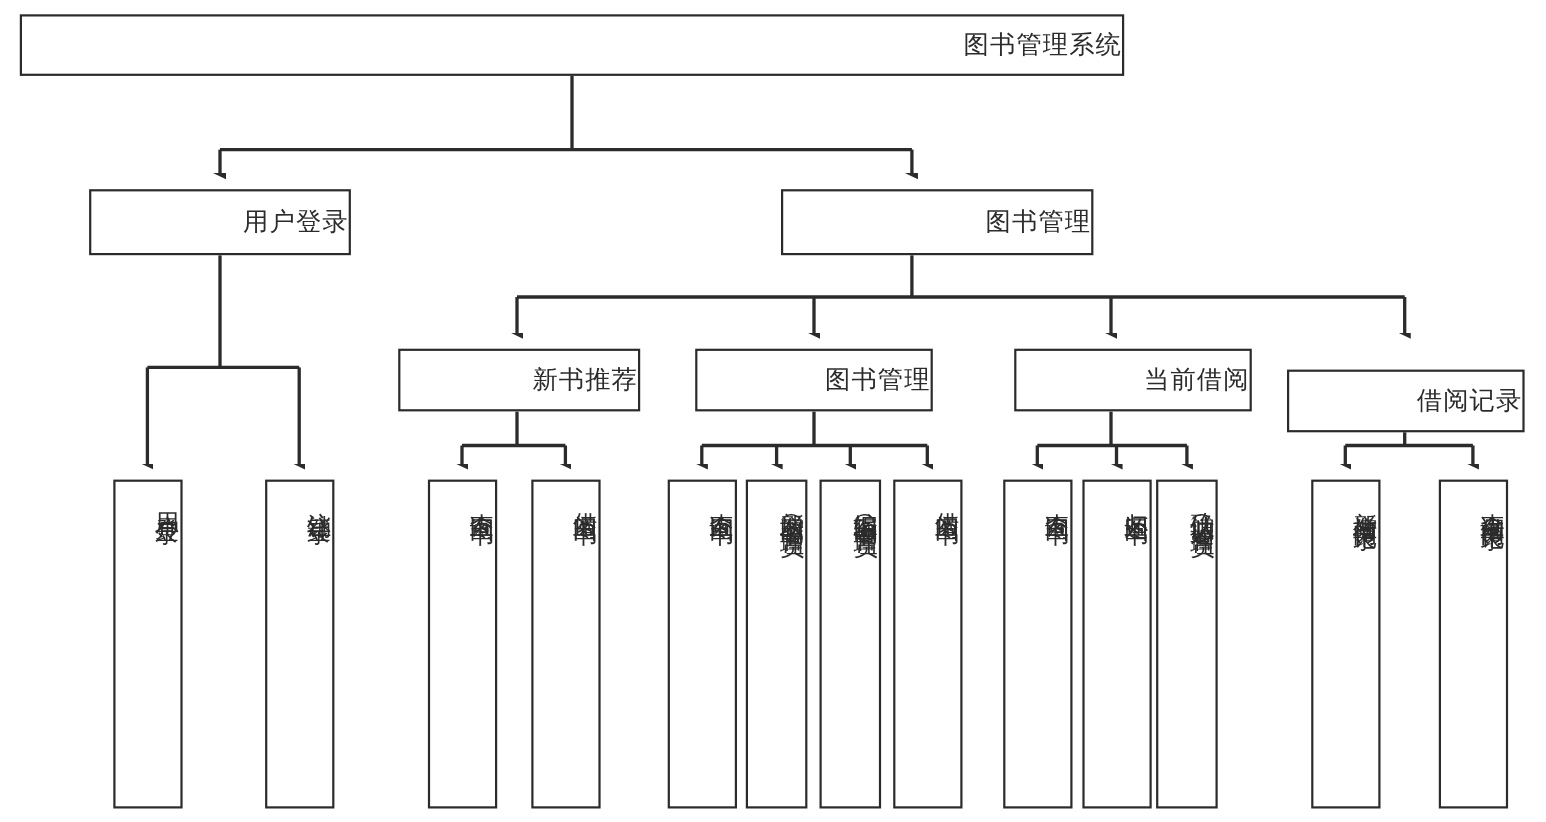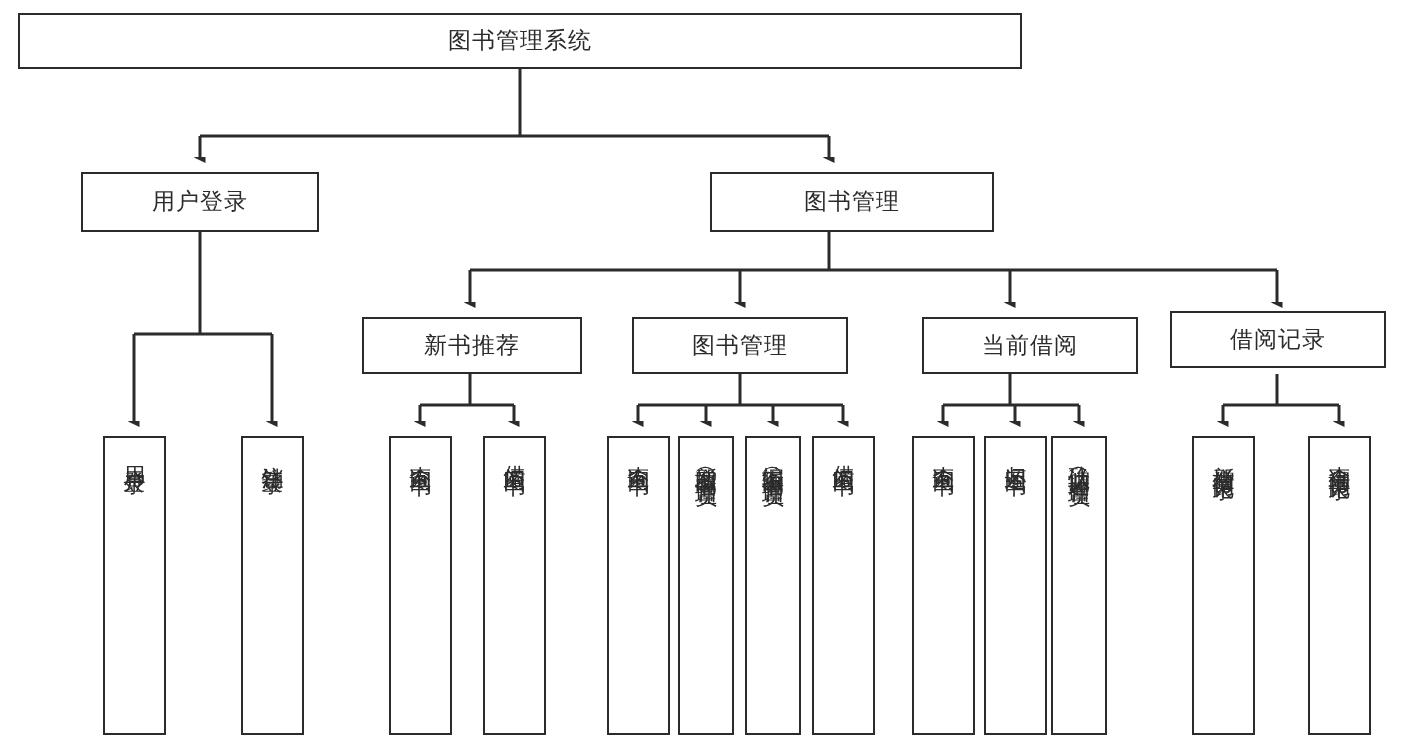--- a/index.html
+++ b/index.html
@@ -25,21 +25,21 @@
     height: 747px;
     pointer-events: none;
   }
   .node {
     position: absolute;
     box-sizing: border-box;
     background: #ffffff;
     border: 2.5px solid #2b2b2b;
     display: flex;
     align-items: center;
-    justify-content: center;
+    justify-content: flex-end;
     color: #2b2b2b;
     z-index: 2;
   }
   .node-label {
     display: block;
     text-align: center;
     line-height: 1.18;
     color: #2b2b2b;
     white-space: nowrap;
   }
@@ -128,21 +128,21 @@
       </div>
       <div class="node h-node" style="left: 362px; top: 317px; width: 220px; height: 57px;">
         <span class="node-label">新书推荐</span>
       </div>
       <div class="node h-node" style="left: 632px; top: 317px; width: 216px; height: 57px;">
         <span class="node-label">图书管理</span>
       </div>
       <div class="node h-node" style="left: 922px; top: 317px; width: 216px; height: 57px;">
         <span class="node-label">当前借阅</span>
       </div>
-      <div class="node h-node" style="left: 1170px; top: 311px; width: 216px; height: 57px;">
+      <div class="node h-node" style="left: 1170px; top: 336px; width: 216px; height: 57px;">
         <span class="node-label">借阅记录</span>
       </div>
       <div class="node v-node" style="left: 103px; top: 436px; width: 63px; height: 299px;">
         <span class="node-label">用户登录</span>
       </div>
       <div class="node v-node" style="left: 241px; top: 436px; width: 63px; height: 299px;">
         <span class="node-label">注销登录</span>
       </div>
       <div class="node v-node" style="left: 389px; top: 436px; width: 63px; height: 299px;">
         <span class="node-label">查询图书</span>

